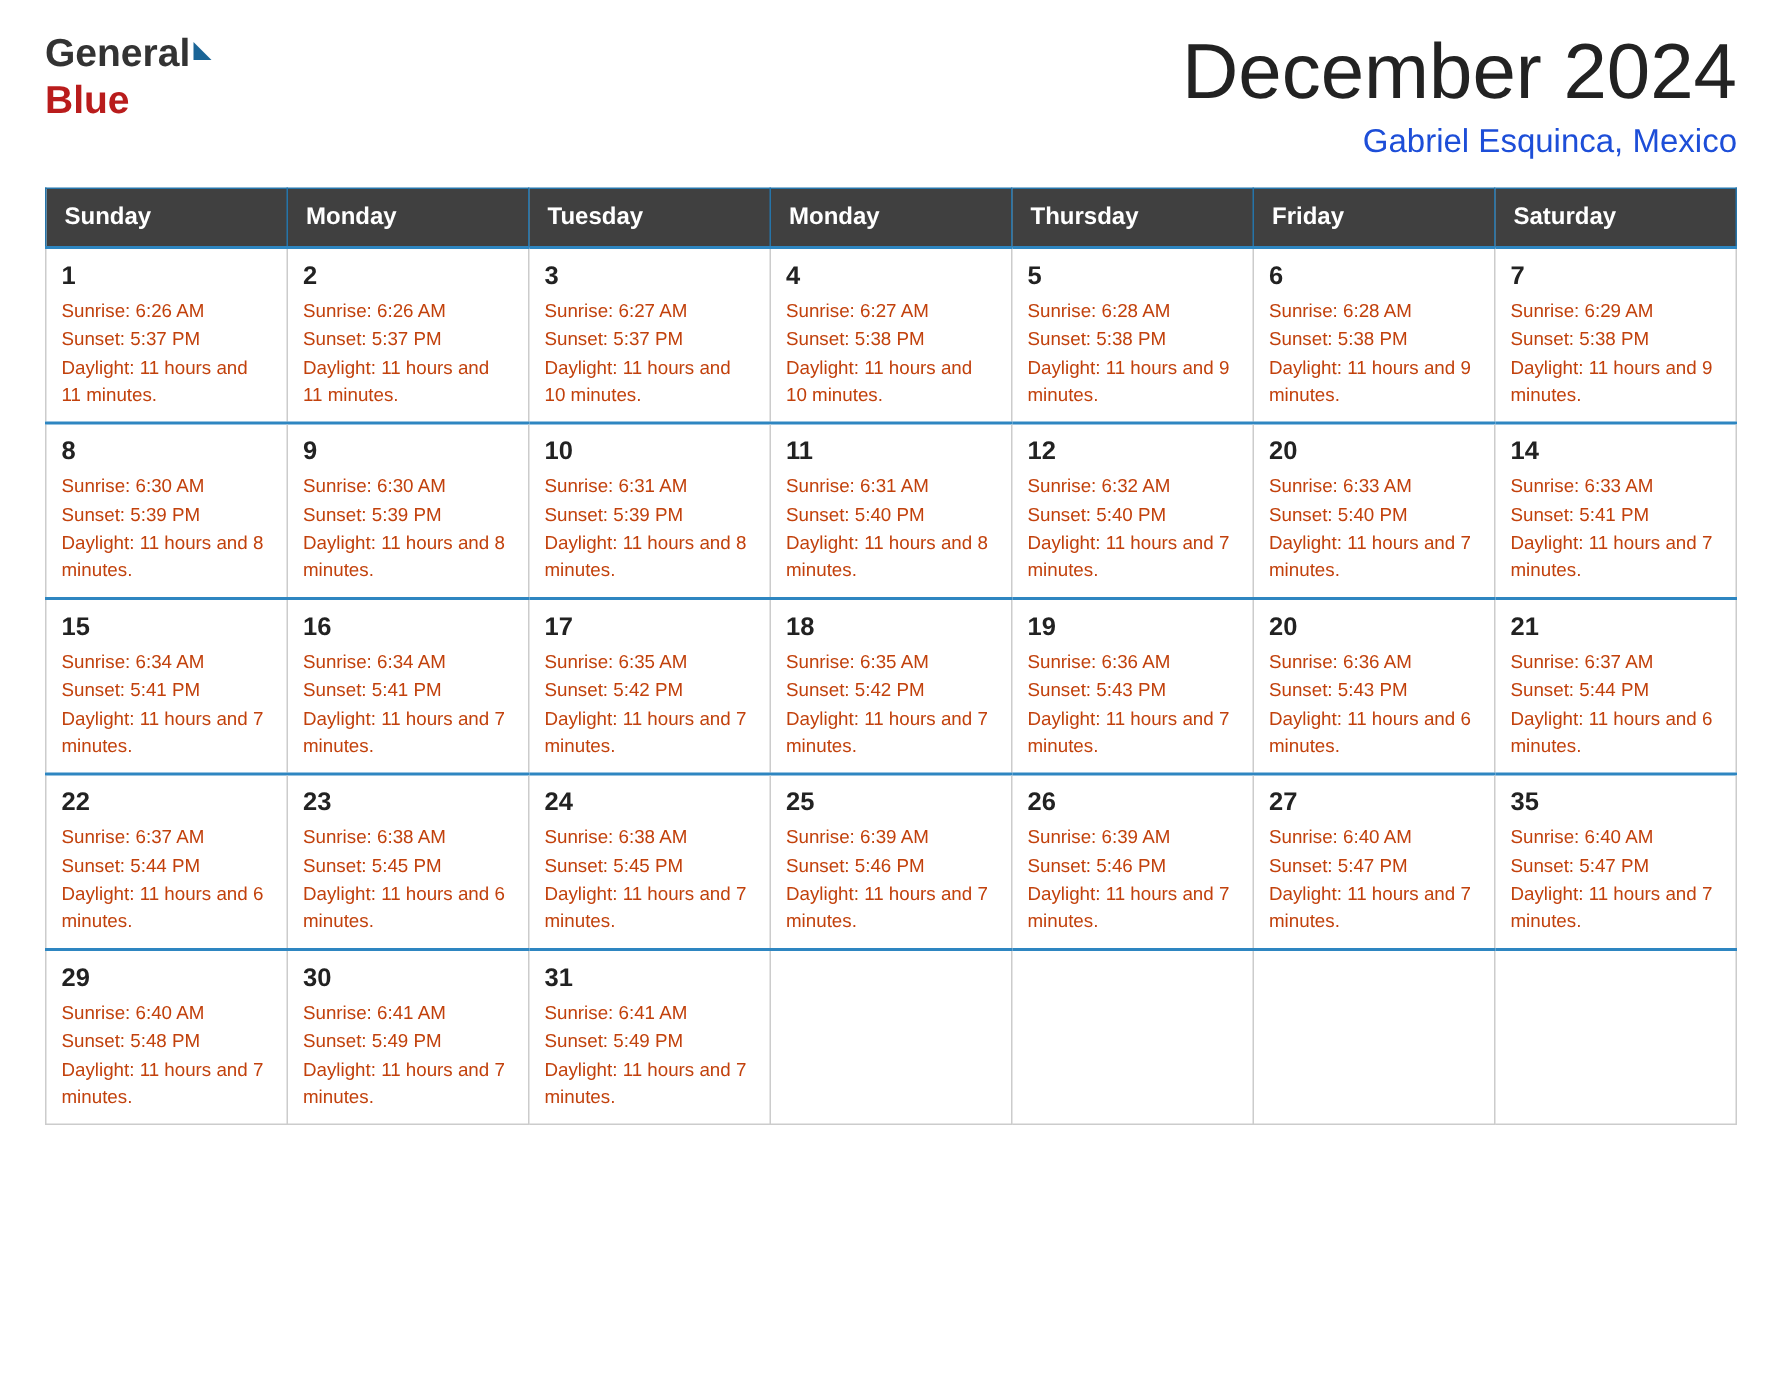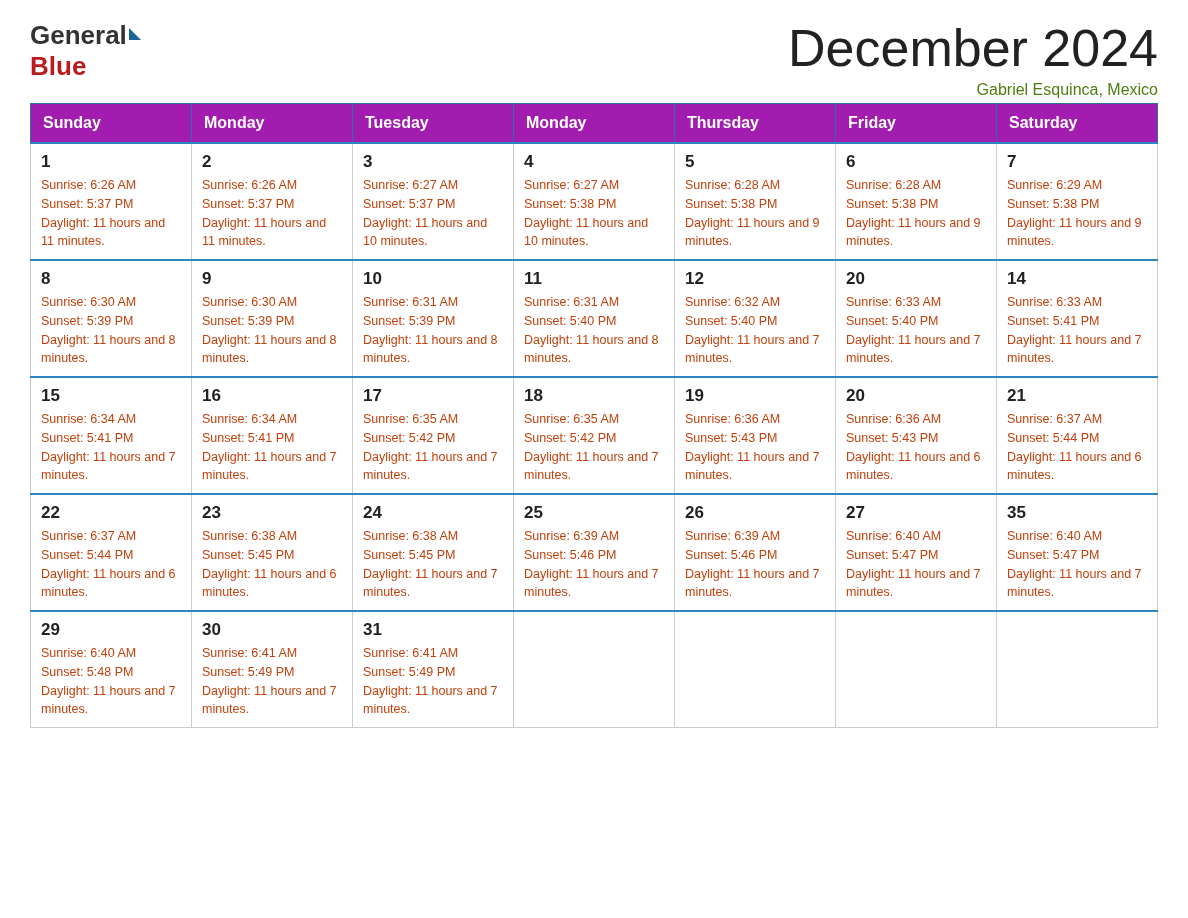--- a/index.html
+++ b/index.html
@@ -7,21 +7,21 @@
       font-family: Arial, sans-serif;
       background: #fff;
       width: 1188px;
       min-height: 918px;
       padding: 20px 30px;
     }
     .header {
       display: flex;
       justify-content: space-between;
       align-items: flex-start;
-      margin-bottom: 4px;
+      margin-bottom: 18px;
     }
     .logo {
       display: flex;
       flex-direction: column;
       align-items: flex-start;
     }
     .logo-text {
       display: flex;
       align-items: center;
     }
@@ -53,31 +53,31 @@
     .title-section {
       text-align: right;
     }
     .month-title {
       font-size: 52px;
       font-weight: normal;
       color: #222;
       line-height: 1.1;
     }
     .location-title {
-      font-size: 16px;
-      color: #4d7c0f;
+      font-size: 22px;
+      color: #1d4ed8;
       margin-top: 4px;
     }
     .calendar-table {
       width: 100%;
       border-collapse: collapse;
       border: 1px solid #aaa;
     }
     .calendar-table th {
-      background-color: #a21caf;
+      background-color: #404040;
       color: #fff;
       font-size: 16px;
       font-weight: bold;
       padding: 10px 12px;
       text-align: left;
       border: 1px solid #2574a9;
     }
     .calendar-table td {
       vertical-align: top;
       padding: 8px 10px;

